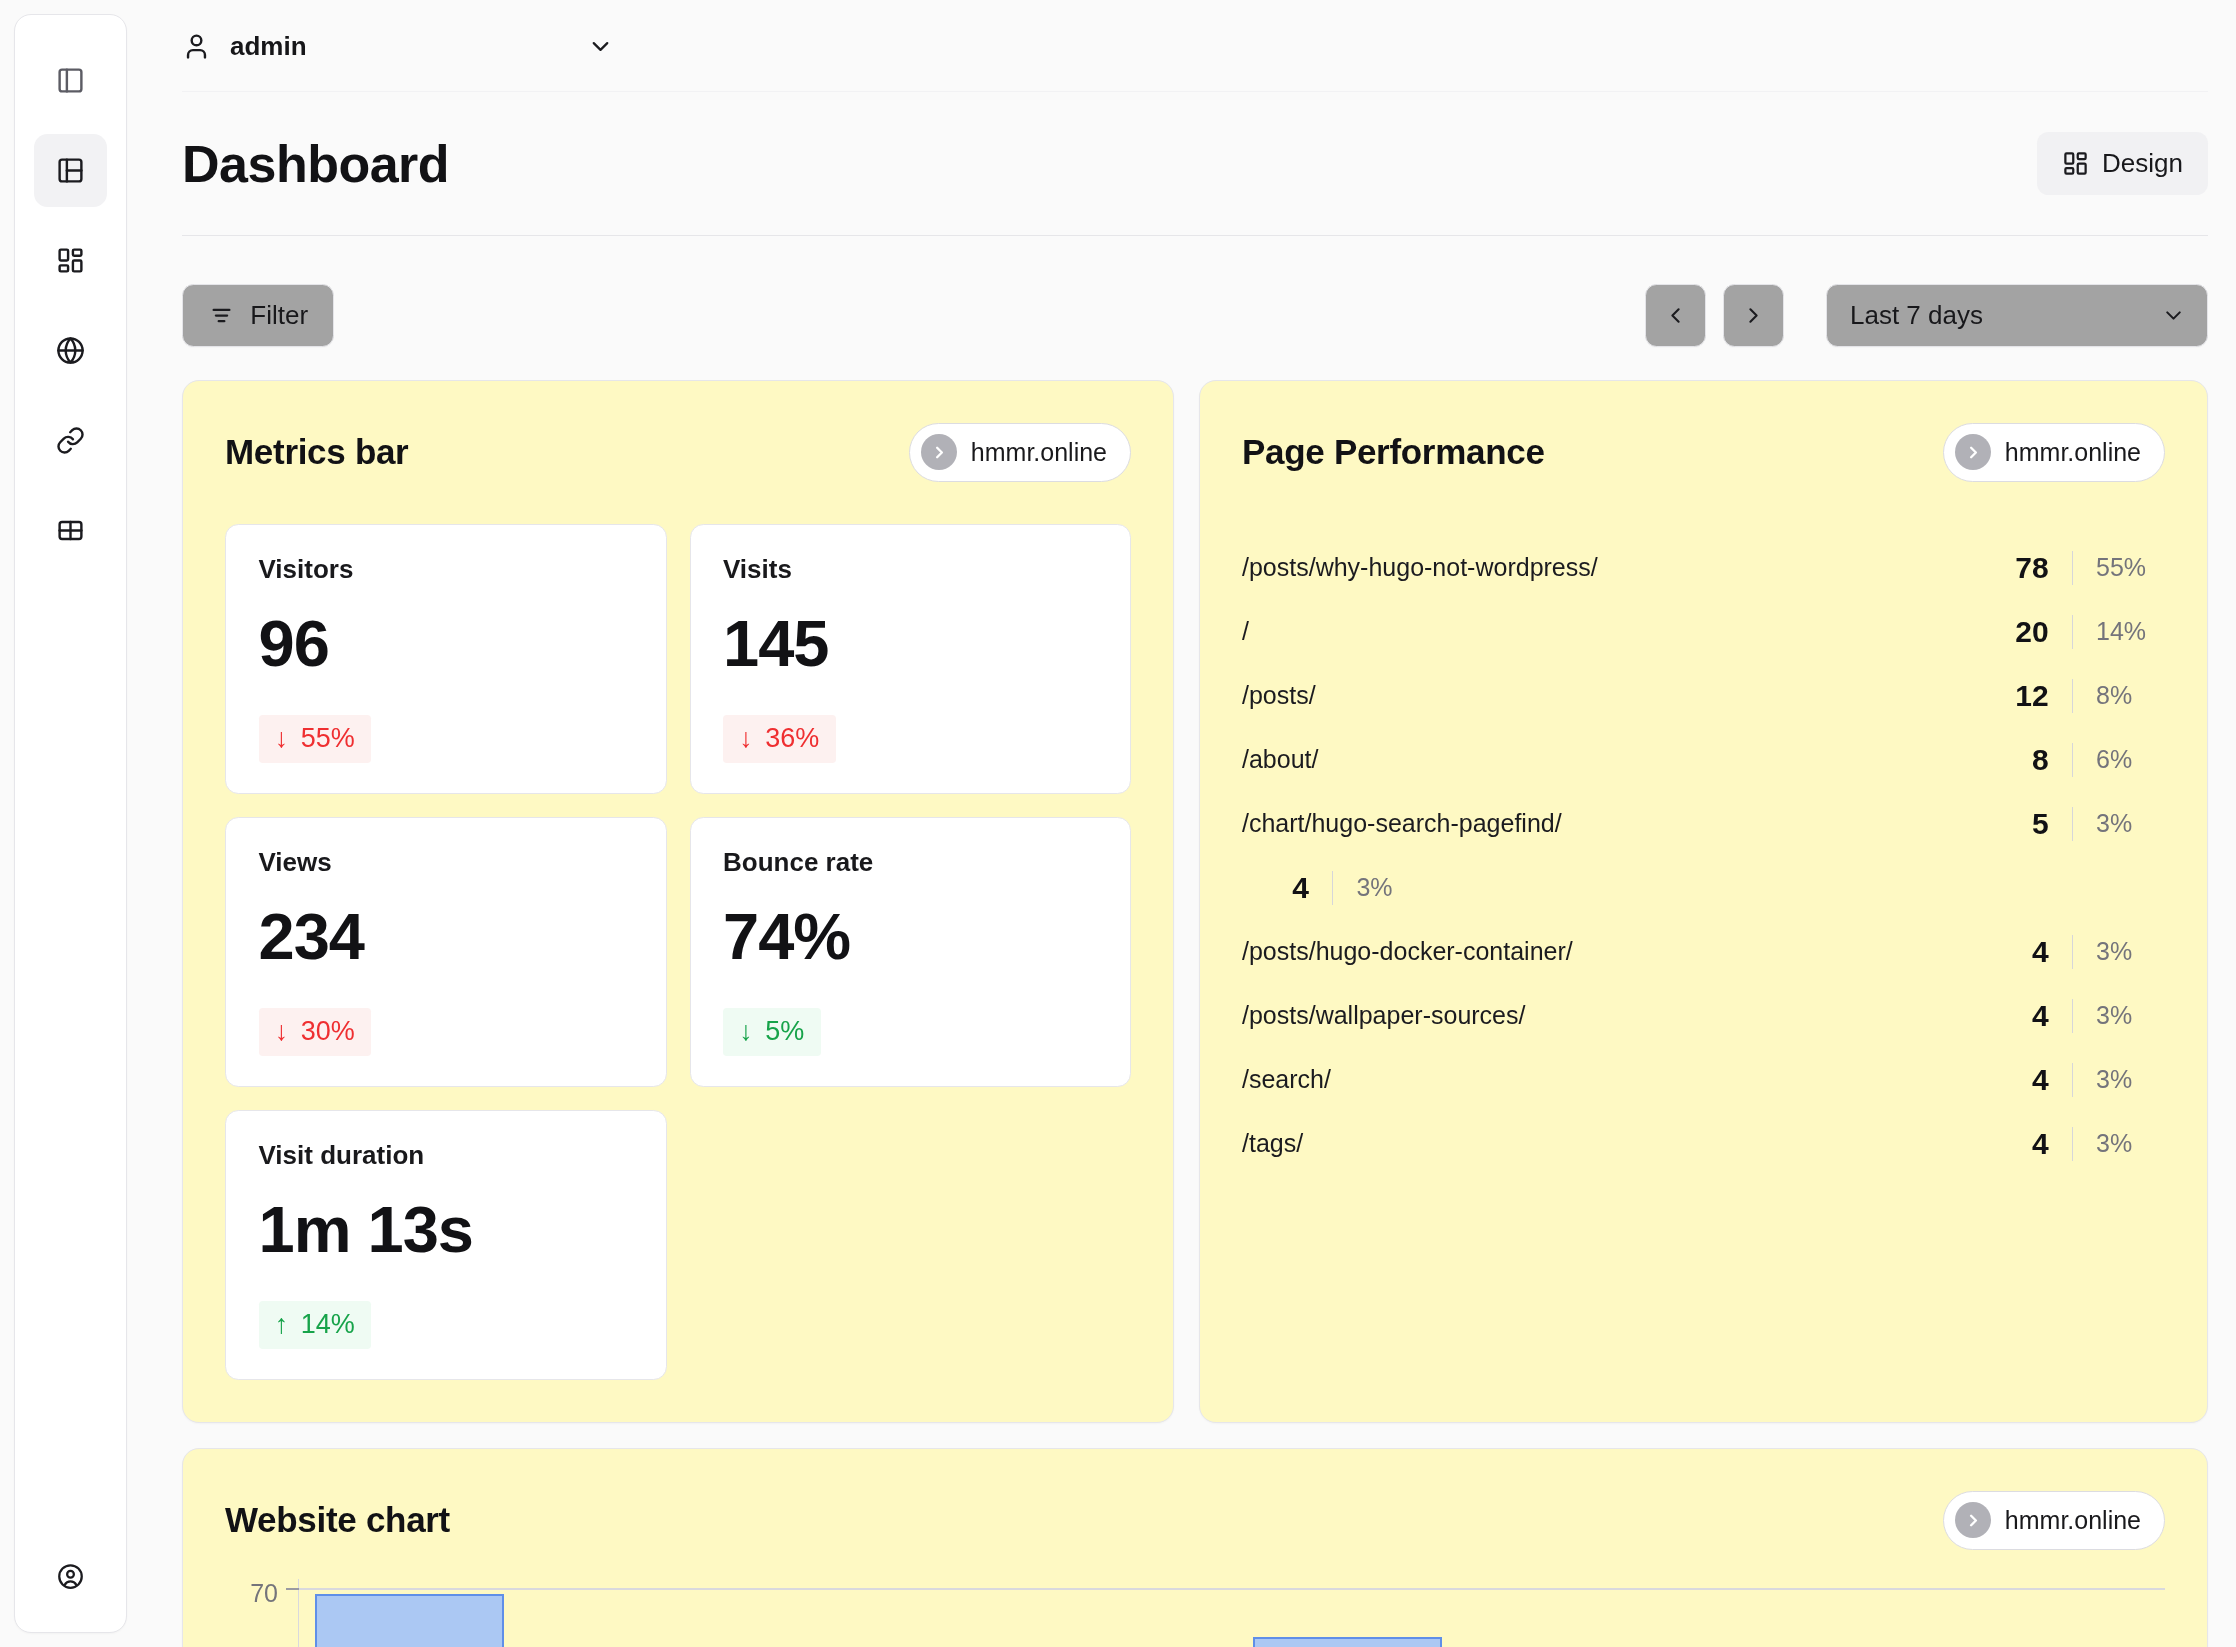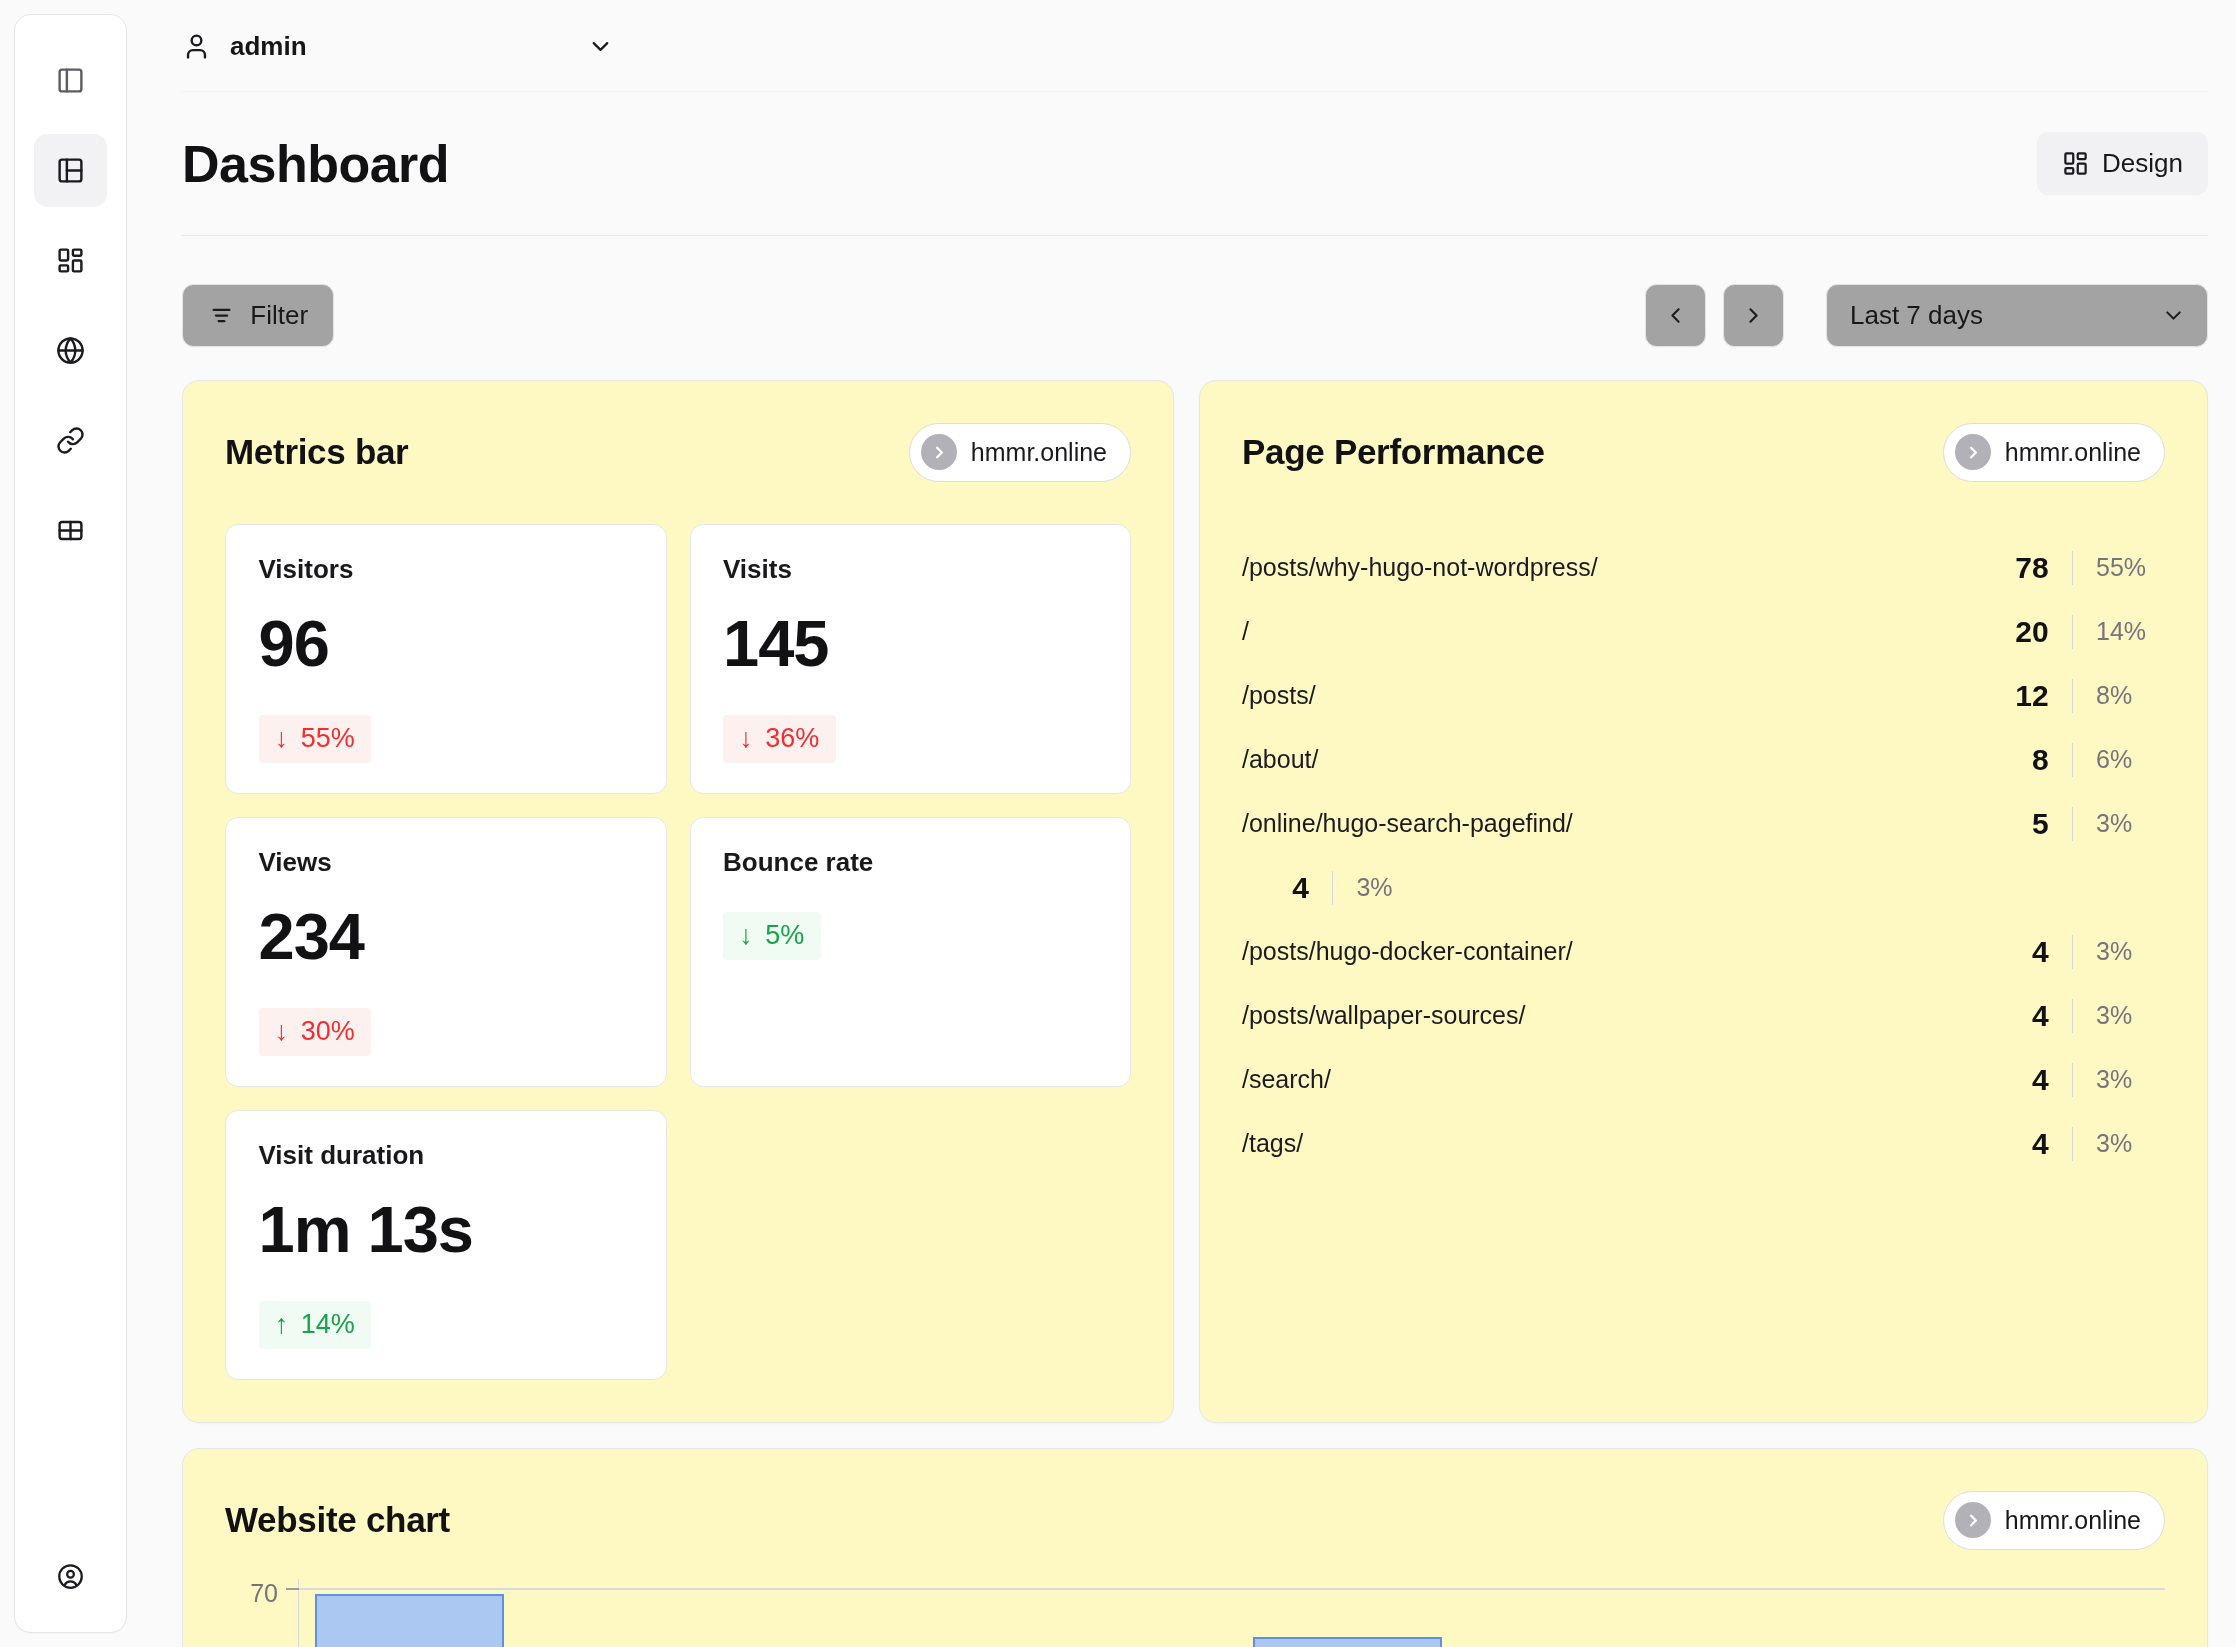--- a/index.html
+++ b/index.html
@@ -277,21 +277,21 @@
               <span>55%</span>
             </div></div>
           <div class="tile"><div class="tile-label">Visits</div><div class="tile-value">145</div><div class="tile-badge negative">
               <span>↓</span>
               <span>36%</span>
             </div></div>
           <div class="tile"><div class="tile-label">Views</div><div class="tile-value">234</div><div class="tile-badge negative">
               <span>↓</span>
               <span>30%</span>
             </div></div>
-          <div class="tile"><div class="tile-label">Bounce rate</div><div class="tile-badge positive">
+          <div class="tile"><div class="tile-label">Bounce rate</div><div class="tile-value">74%</div><div class="tile-badge positive">
               <span>↓</span>
               <span>5%</span>
             </div></div>
           <div class="tile"><div class="tile-label">Visit duration</div><div class="tile-value">1m 13s</div><div class="tile-badge positive">
               <span>↑</span>
               <span>14%</span>
             </div></div>
         </div>
     </section>
 
@@ -326,21 +326,21 @@
             <span class="pp-sep"></span>
             <span class="pp-pct">8%</span>
           </div>
           <div class="pp-row">
             <span class="pp-path">/about/</span>
             <span class="pp-count">8</span>
             <span class="pp-sep"></span>
             <span class="pp-pct">6%</span>
           </div>
           <div class="pp-row">
-            <span class="pp-path">/online/hugo-search-pagefind/</span>
+            <span class="pp-path">/chart/hugo-search-pagefind/</span>
             <span class="pp-count">5</span>
             <span class="pp-sep"></span>
             <span class="pp-pct">3%</span>
           </div>
           <div class="pp-row">
             <span class="pp-count">4</span>
             <span class="pp-sep"></span>
             <span class="pp-pct">3%</span>
           </div>
           <div class="pp-row">

